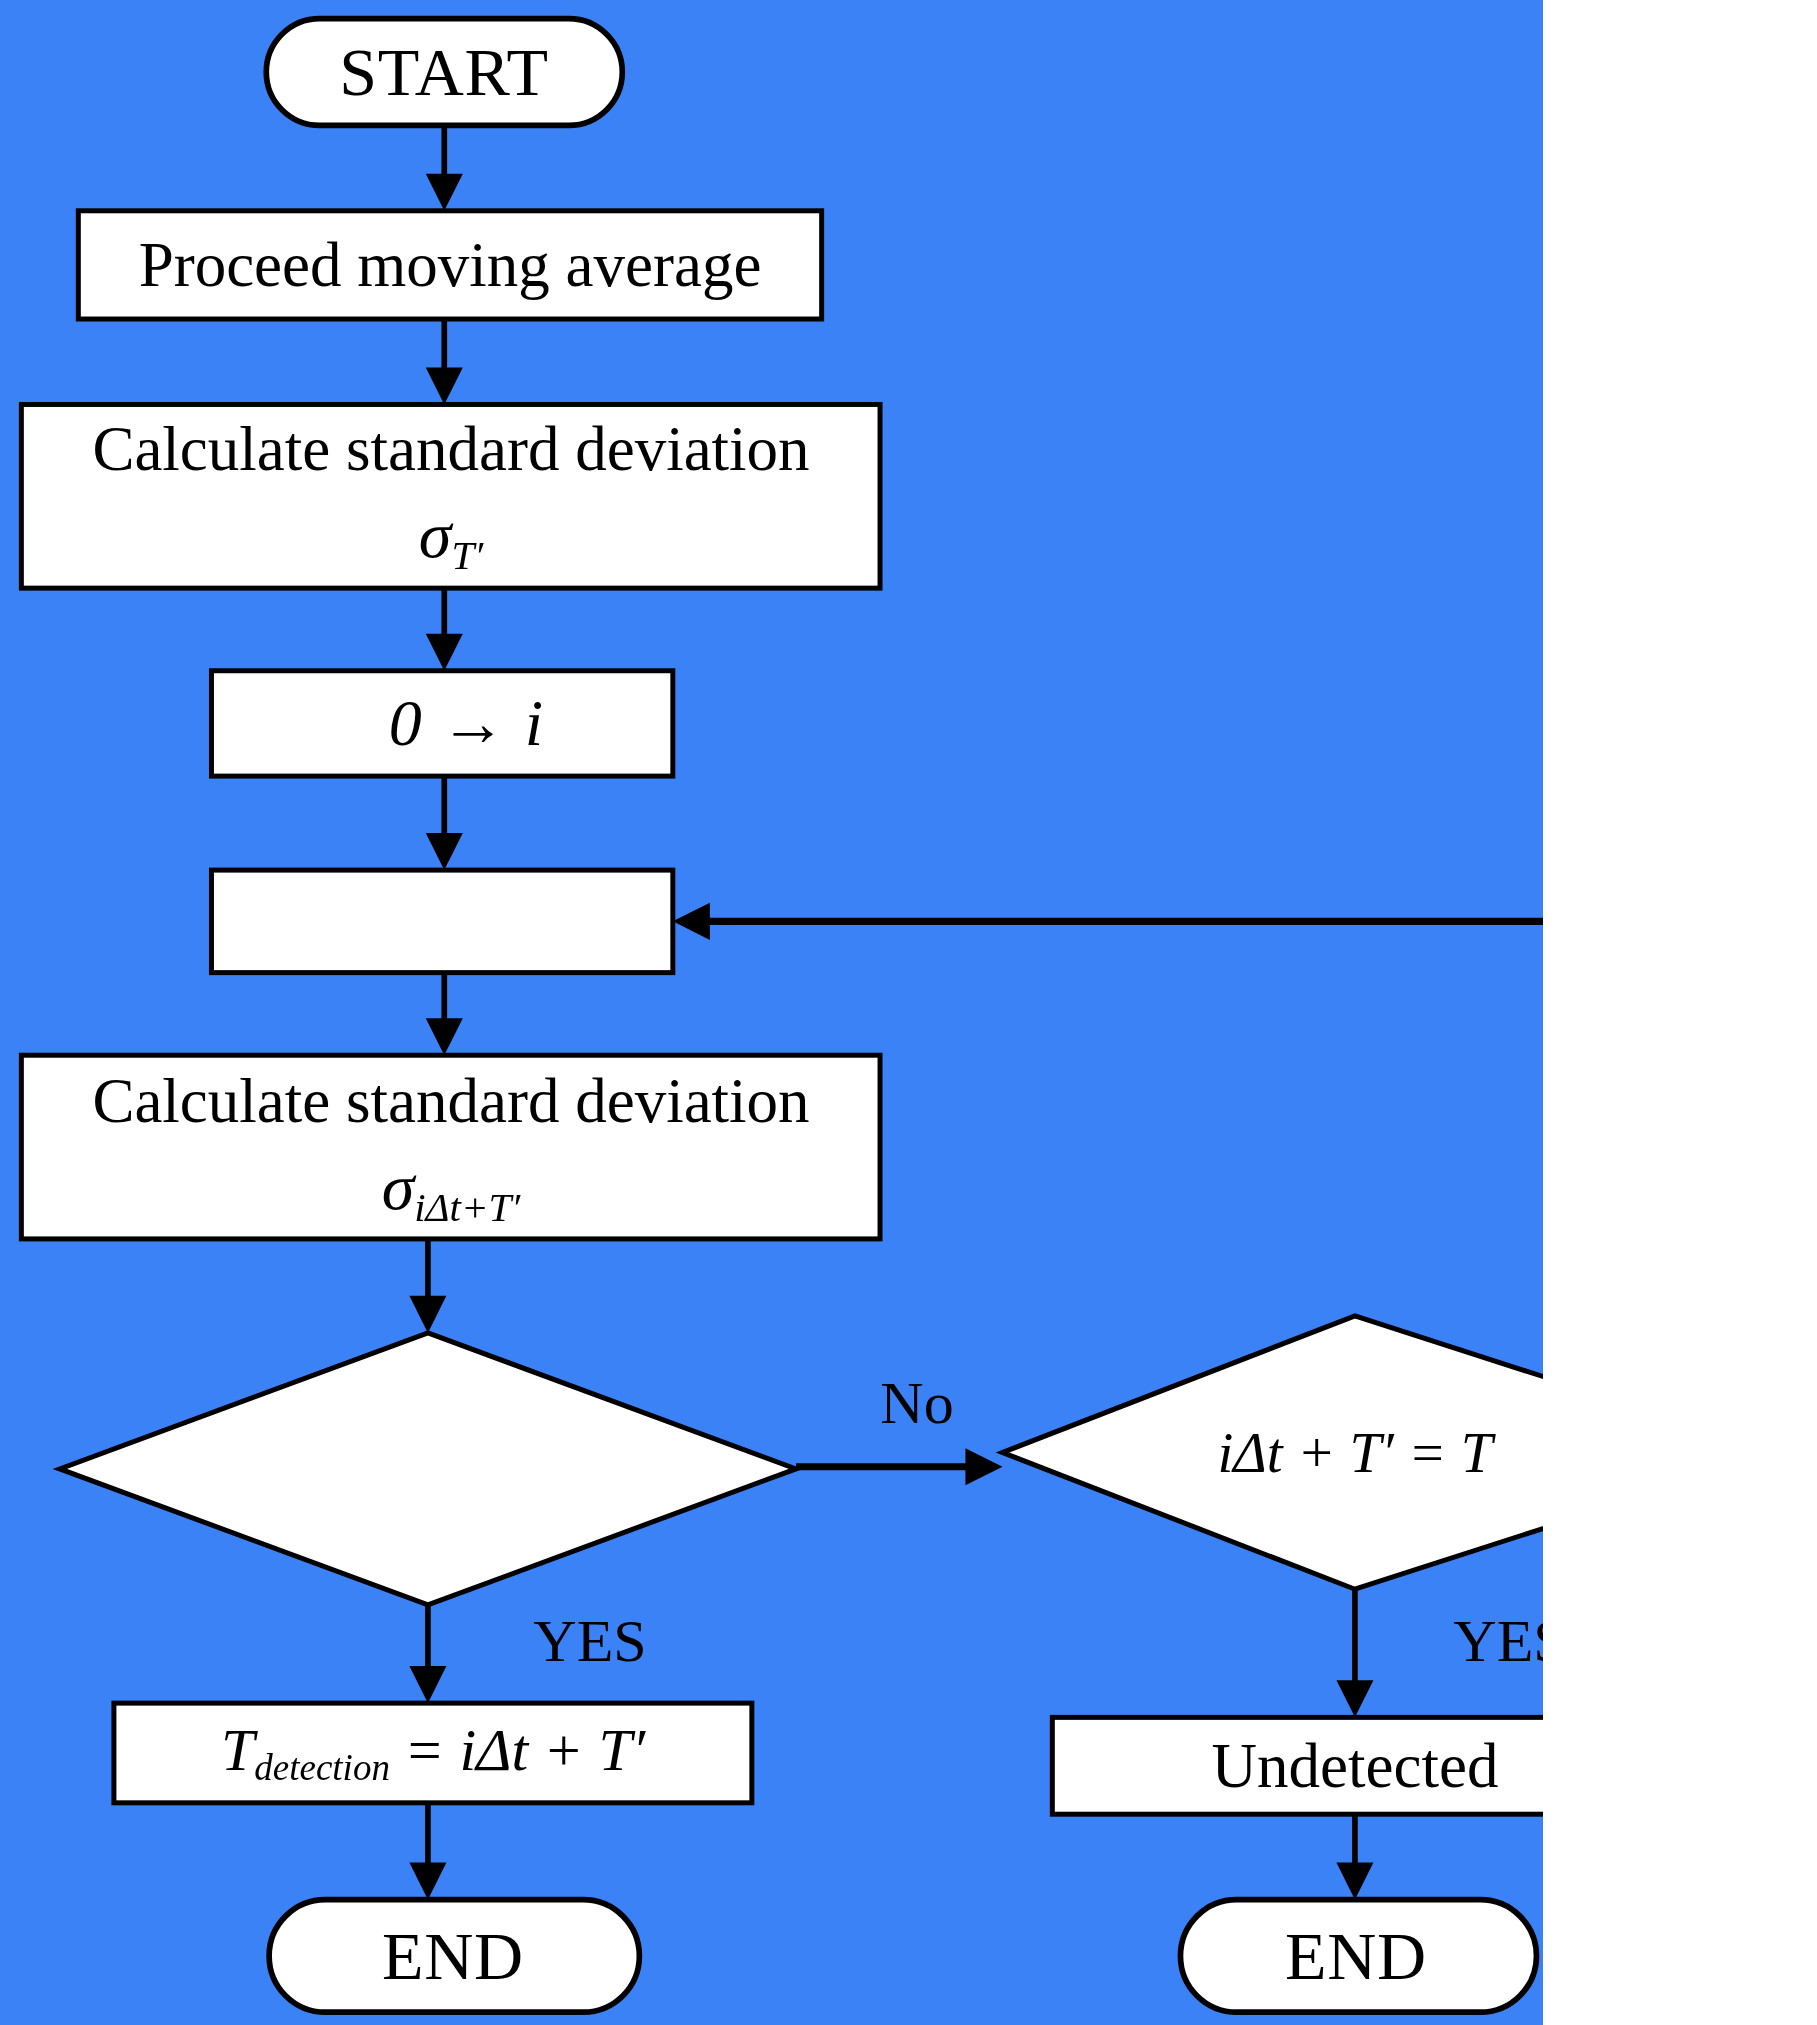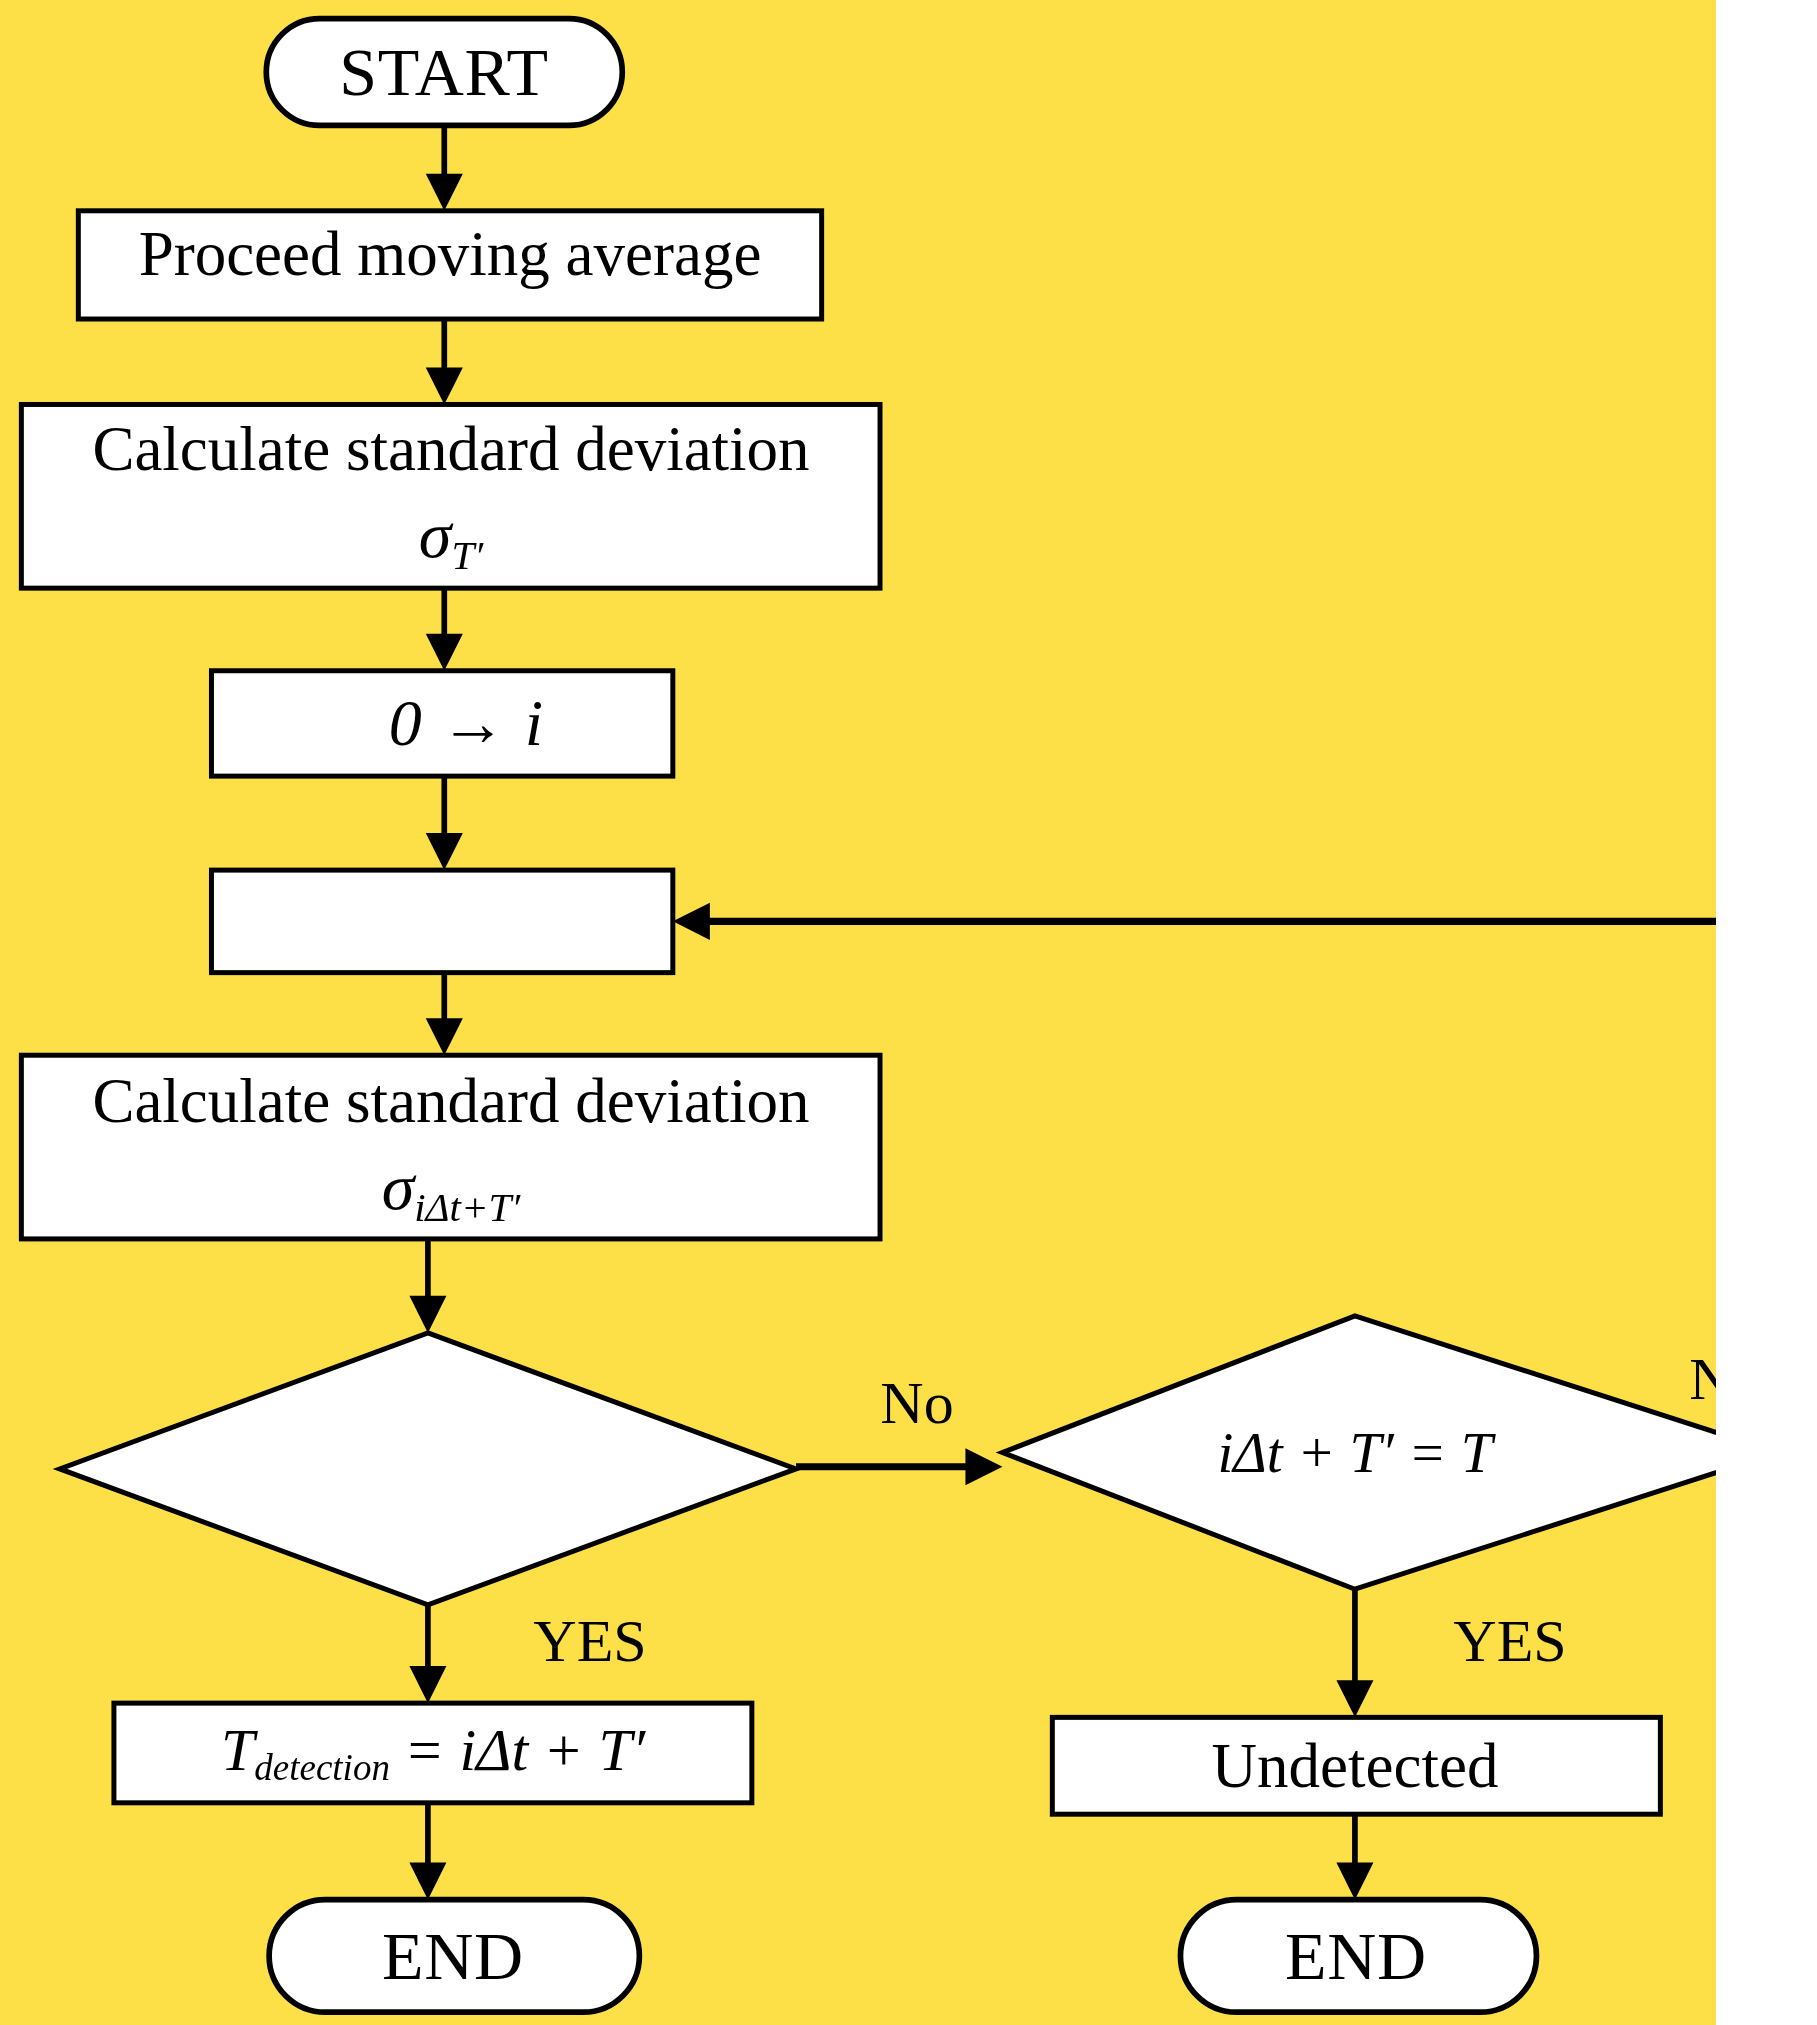--- a/index.html
+++ b/index.html
@@ -5,23 +5,23 @@
   html, body {
     margin: 0;
     padding: 0;
     background: #ffffff;
   }
   body {
     font-family: "Liberation Serif", "DejaVu Serif", serif;
   }
   #flowchart-root {
     position: relative;
-    width: 1716px;
+    width: 1543px;
     height: 2025px;
-    background: #fde047;
+    background: #3b82f6;
     overflow: hidden;
   }
   svg#flow-svg {
     position: absolute;
     top: 0;
     left: 0;
     width: 1817px;
     height: 2025px;
     display: block;
   }
@@ -153,21 +153,21 @@
     <line class="connector" x1="1903" y1="2548" x2="1903" y2="2642"></line>
     <polygon class="arrowhead" points="1903,2668 1877,2616 1929,2616"></polygon>
 
     <polyline class="connector-thick" points="2498,2040 2498,1294 980,1294"></polyline>
     <polygon class="arrowhead" points="945,1294 997,1268 997,1320"></polygon>
 
   </svg>
 
   <div class="lbl lbl-center txt-plain sz-start" style="left:444px; top:72px;">START</div>
 
-  <div class="lbl lbl-center txt-plain sz-box" style="left:450px; top:254px;">Proceed moving average</div>
+  <div class="lbl lbl-center txt-plain sz-box" style="left:450px; top:265px;">Proceed moving average</div>
 
   <div class="lbl lbl-center" style="left:451px; top:496px;">
     <span class="two-line-1 txt-plain sz-box">Calculate standard deviation</span>
     <span class="two-line-2 txt-math sz-math-lg"><span>σ</span><sub>T′</sub></span>
   </div>
 
   <div class="lbl lbl-center" style="left:442px; top:723px;margin-left:24px;">
     <span class="txt-math sz-math-lg">0</span><span class="txt-plain sz-math-lg" style="padding:0 18.5px;">→</span><span class="txt-math sz-math-lg">i</span>
   </div>
 

